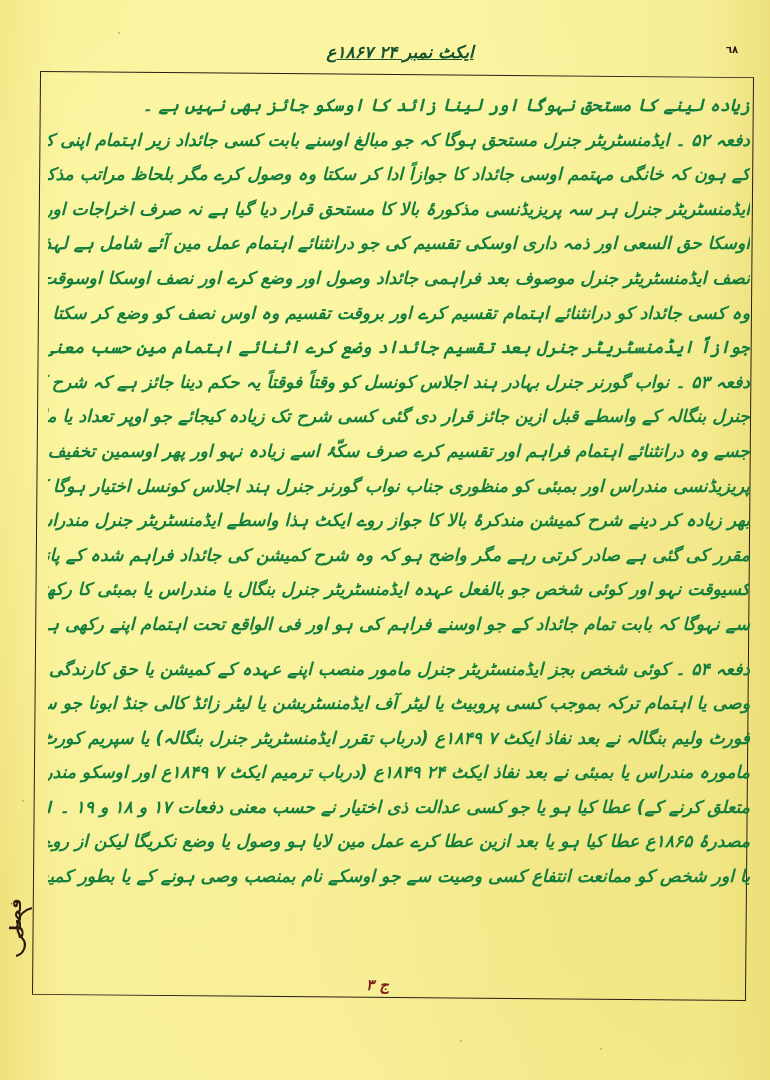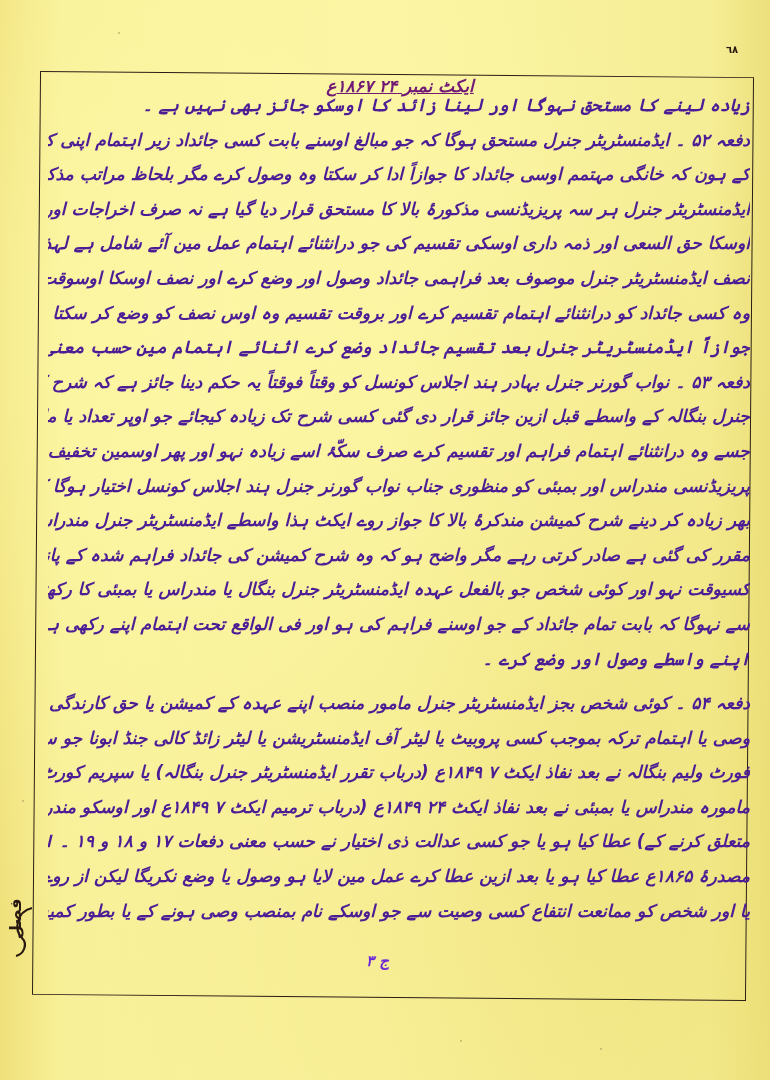--- a/index.html
+++ b/index.html
@@ -12,21 +12,21 @@
       linear-gradient(90deg, #efe07a 0%, #f8f098 8%, #fbf4a2 50%, #f6ee96 92%, #ece07c 100%);
     font-family: "DejaVu Sans", sans-serif;
     color: #2a1c12;
     position: relative;
   }
   .page { position: absolute; left: 0; top: 0; width: 770px; height: 1080px; }
   .header-title {
     position: absolute; top: 42px; left: 260px; width: 280px;
     text-align: center; direction: rtl;
     font-size: 17px; font-style: italic; font-weight: bold;
-    text-decoration: underline; color: #701a75; margin-top: 34px;
+    text-decoration: underline; color: #14532d;
   }
   .page-number {
     position: absolute; top: 44px; left: 726px;
     font-size: 10px; font-weight: bold; color: #2a1a12; direction: rtl;
   }
   .frame {
     position: absolute; left: 36px; top: 74px; width: 712px; height: 922px;
     border-top: 1.6px solid #2b1d14;
     border-bottom: 1.6px solid #2b1d14;
     border-left: 1.6px solid #2b1d14;
@@ -34,35 +34,35 @@
     transform: rotate(0.5deg);
   }
   .body-text {
     position: absolute; left: 48px; top: 88px; width: 702px;
     direction: rtl; text-align: justify;
   }
   .line {
     display: block; height: 34.6px; line-height: 34.6px;
     font-size: 17.2px; font-weight: bold; font-style: italic;
     white-space: nowrap; overflow: hidden; text-align: right;
-    color: #4c1d95;
+    color: #15803d;
   }
   .line.gap-before { margin-top: 10px; }
   .margin-note {
     position: absolute; left: 6px; top: 898px; width: 40px; height: 70px;
     writing-mode: vertical-rl; direction: rtl;
     font-size: 16px; font-weight: bold; color: #2a1a12;
     transform: rotate(180deg);
   }
   .margin-arc {
     position: absolute; left: 10px; top: 904px; width: 28px; height: 56px;
   }
   .footer-mark {
-    position: absolute; top: 952px; left: 366px;
-    font-size: 15px; font-weight: bold; font-style: italic; color: #6d28d9; direction: rtl;
+    position: absolute; top: 976px; left: 366px;
+    font-size: 15px; font-weight: bold; font-style: italic; color: #7f1d1d; direction: rtl;
   }
   .speck { position: absolute; width: 2px; height: 2px; background: #9a8a50; border-radius: 50%; opacity: 0.6; }
 </style>
 </head>
 <body>
 
 <div class="page">
   <div class="page-number">٦٨</div>
   <div class="header-title">ایکٹ نمبر ۲۴ ۱۸۶۷ع</div>
 
@@ -78,21 +78,20 @@
     <span class="line">وہ کسی جائداد کو درانثنائے اہتمام تقسیم کرے اور بروقت تقسیم وہ اوس نصف کو وضع کر سکتا ہے اور وہ تعداد کمیشن کی</span>
     <span class="line">جوازاً ایڈمنسٹریٹر جنرل بعد تقسیم جائداد وضع کرے اثنائے اہتمام مین حسب معنی قرار دادہ ایکٹ ہذا داخل تقسیم متصور ہوگی ۔</span>
     <span class="line">دفعہ ۵۳ ۔ نواب گورنر جنرل بہادر ہند اجلاس کونسل کو وقتاً فوقتاً یہ حکم دینا جائز ہے کہ شرح کمیشن کی جو ایڈمنسٹریٹر</span>
     <span class="line">جنرل بنگالہ کے واسطے قبل ازین جائز قرار دی گئی کسی شرح تک زیادہ کیجائے جو اوپر تعداد یا مالیت اون جائداد کے</span>
     <span class="line">جسے وہ درانثنائے اہتمام فراہم اور تقسیم کرے صرف سکّۂ اسے زیادہ نہو اور پھر اوسمین تخفیف فرمائین اور گورنمنٹ</span>
     <span class="line">پریزیڈنسی مندراس اور بمبئی کو منظوری جناب نواب گورنر جنرل ہند اجلاس کونسل اختیار ہوگا کہ وقتاً فوقتاً حکم کمی اور</span>
     <span class="line">بھر زیادہ کر دینے شرح کمیشن مندکرۂ بالا کا جواز روے ایکٹ ہذا واسطے ایڈمنسٹریٹر جنرل مندراس اور بمبئی کے</span>
     <span class="line">مقرر کی گئی ہے صادر کرتی رہے مگر واضح ہو کہ وہ شرح کمیشن کی جائداد فراہم شدہ کے پانچ روپیہ سیکڑا سے زیادہ</span>
     <span class="line">کسیوقت نہو اور کوئی شخص جو بالفعل عہدہ ایڈمنسٹریٹر جنرل بنگال یا مندراس یا بمبئی کا رکھتا ہو اوس حکم کی رو سے محروم استحقاق</span>
     <span class="line">سے نہوگا کہ بابت تمام جائداد کے جو اوسنے فراہم کی ہو اور فی الواقع تحت اہتمام اپنے رکھی ہو کمیشن بشرح سے وسیکڑا کے</span>
-    <span class="line">اپنے واسطے وصول اور وضع کرے ۔</span>
     <span class="line gap-before">دفعہ ۵۴ ۔ کوئی شخص بجز ایڈمنسٹریٹر جنرل مامور منصب اپنے عہدہ کے کمیشن یا حق کارندگی بابت کسی امر کے جسے وہ بطور</span>
     <span class="line">وصی یا اہتمام ترکہ بموجب کسی پروبیٹ یا لیٹر آف ایڈمنسٹریشن یا لیٹر زائڈ کالی جنڈ ابونا جو سپریم کورٹ یا ہائی کورٹ آف جوڈیکیچر واقع</span>
     <span class="line">فورٹ ولیم بنگالہ نے بعد نفاذ ایکٹ ۷ ۱۸۴۹ع (درباب تقرر ایڈمنسٹریٹر جنرل بنگالہ) یا سپریم کورٹ یا ہائی کورٹ آف جوڈیکیچر</span>
     <span class="line">مامورہ مندراس یا بمبئی نے بعد نفاذ ایکٹ ۲۴ ۱۸۴۹ع (درباب ترمیم ایکٹ ۷ ۱۸۴۹ع اور اوسکو مندراس اور بمبئی سے</span>
     <span class="line">متعلق کرنے کے) عطا کیا ہو یا جو کسی عدالت ذی اختیار نے حسب معنی دفعات ۱۷ و ۱۸ و ۱۹ ۔ ایکٹ متعلقہ وراثت ہند</span>
     <span class="line">مصدرۂ ۱۸۶۵ع عطا کیا ہو یا بعد ازین عطا کرے عمل مین لایا ہو وصول یا وضع نکریگا لیکن از روے اس حکم کہ کسی وصی</span>
     <span class="line">یا اور شخص کو ممانعت انتفاع کسی وصیت سے جو اوسکے نام بمنصب وصی ہونے کے یا بطور کمیشن یا اور طرح پر</span>
   </div>
 
   <svg class="margin-arc" viewBox="0 0 28 56">

